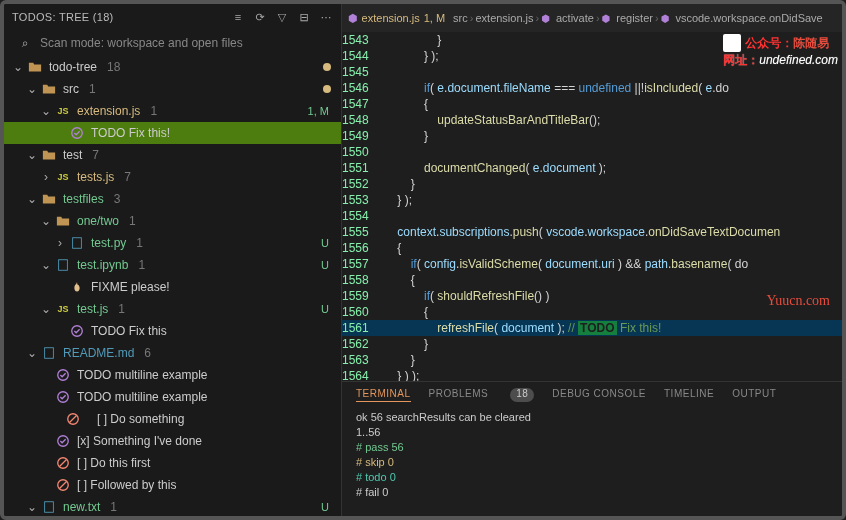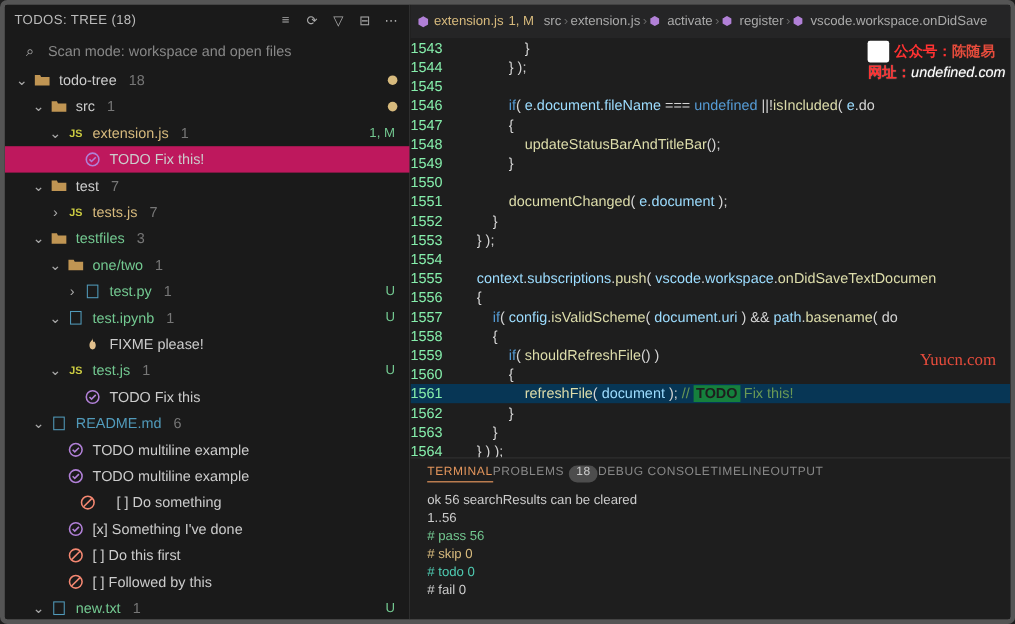--- a/index.html
+++ b/index.html
@@ -5,21 +5,21 @@
 *{box-sizing:border-box;margin:0;padding:0;font-family:-apple-system,BlinkMacSystemFont,"Segoe UI",sans-serif}
 body{background:#1e1e1e;color:#ccc;width:846px;height:520px;overflow:hidden;font-size:12px;display:flex;border:4px solid #555;border-radius:6px}
 .sidebar{width:338px;background:#1a1a1a;display:flex;flex-direction:column;border-right:1px solid #333}
 .sb-header{display:flex;align-items:center;padding:6px 8px;color:#aaa;font-size:11px}
 .sb-title{flex:1;color:#bbb;text-transform:uppercase;letter-spacing:.3px}
 .sb-icons{display:flex;gap:8px}
 .icon{width:14px;height:14px;display:inline-flex;align-items:center;justify-content:center;color:#aaa}
 .scan{display:flex;align-items:center;padding:6px 14px;color:#888;gap:8px}
 .tree{flex:1;overflow:auto;padding-bottom:8px}
 .row{display:flex;align-items:center;height:22px;padding:0 6px;cursor:pointer;gap:4px;white-space:nowrap}
-.row.sel{background:#be185d}
+.row.sel{background:#4d7c0f}
 .chev{width:12px;text-align:center;color:#aaa}
 .dot{width:8px;height:8px;border-radius:50%;margin-left:auto;margin-right:4px}
 .dot.y{background:#d7ba7d}
 .lbl{margin-left:3px}
 .cnt{color:#777;margin-left:6px}
 .git{color:#73c991;margin-left:auto;margin-right:6px;font-size:11px}
 .folder{color:#c09553}
 .file-y{color:#d7ba7d}
 .file-b{color:#519aba}
 .file-g{color:#73c991}
@@ -40,21 +40,21 @@
 .code{white-space:pre;color:#d4d4d4;position:relative}
 .kw{color:#569cd6}.fn{color:#dcdcaa}.prop{color:#9cdcfe}.op{color:#d4d4d4}.cm{color:#6a9955}
 .todo-tag{background:#15803d;color:#1e1e1e;font-weight:700;padding:0 2px}
 .watermark{position:absolute;top:2px;right:4px;text-align:left;font-size:12px;line-height:16px;z-index:5}
 .wm1{color:#ff3232;font-weight:700}
 .wm1 .r{color:#e74c3c}
 .wm2{color:#fff;font-style:italic;font-family:serif;text-shadow:0 0 1px #888}
 .wm2 b{color:#ff3232;font-style:normal}
 .wm3{position:absolute;right:12px;bottom:72px;color:#e74c3c;font-size:14px;font-family:Georgia,serif}
 .panel{height:135px;border-top:1px solid #333;background:#1e1e1e;display:flex;flex-direction:column}
-.ptabs{display:flex;padding:6px 14px;font-size:10px;letter-spacing:.5px}
+.ptabs{display:flex;gap:18px;padding:6px 14px;font-size:10px;letter-spacing:.5px}
 .pt{color:#888;text-transform:uppercase;cursor:pointer}
 .pt.a{color:#e2955c;border-bottom:1px solid #e2955c;padding-bottom:2px}
 .badge{background:#4d4d4d;color:#ccc;border-radius:8px;padding:0 6px;font-size:10px;margin-left:4px}
 .term{flex:1;padding:2px 14px;font-family:Consolas,Menlo,monospace;font-size:11px;line-height:15px;color:#ccc}
 .t-g{color:#73c991}.t-y{color:#d7ba7d}.t-c{color:#4ec9b0}
 svg{width:14px;height:14px}
 </style>
 </head>
 <body>
 

